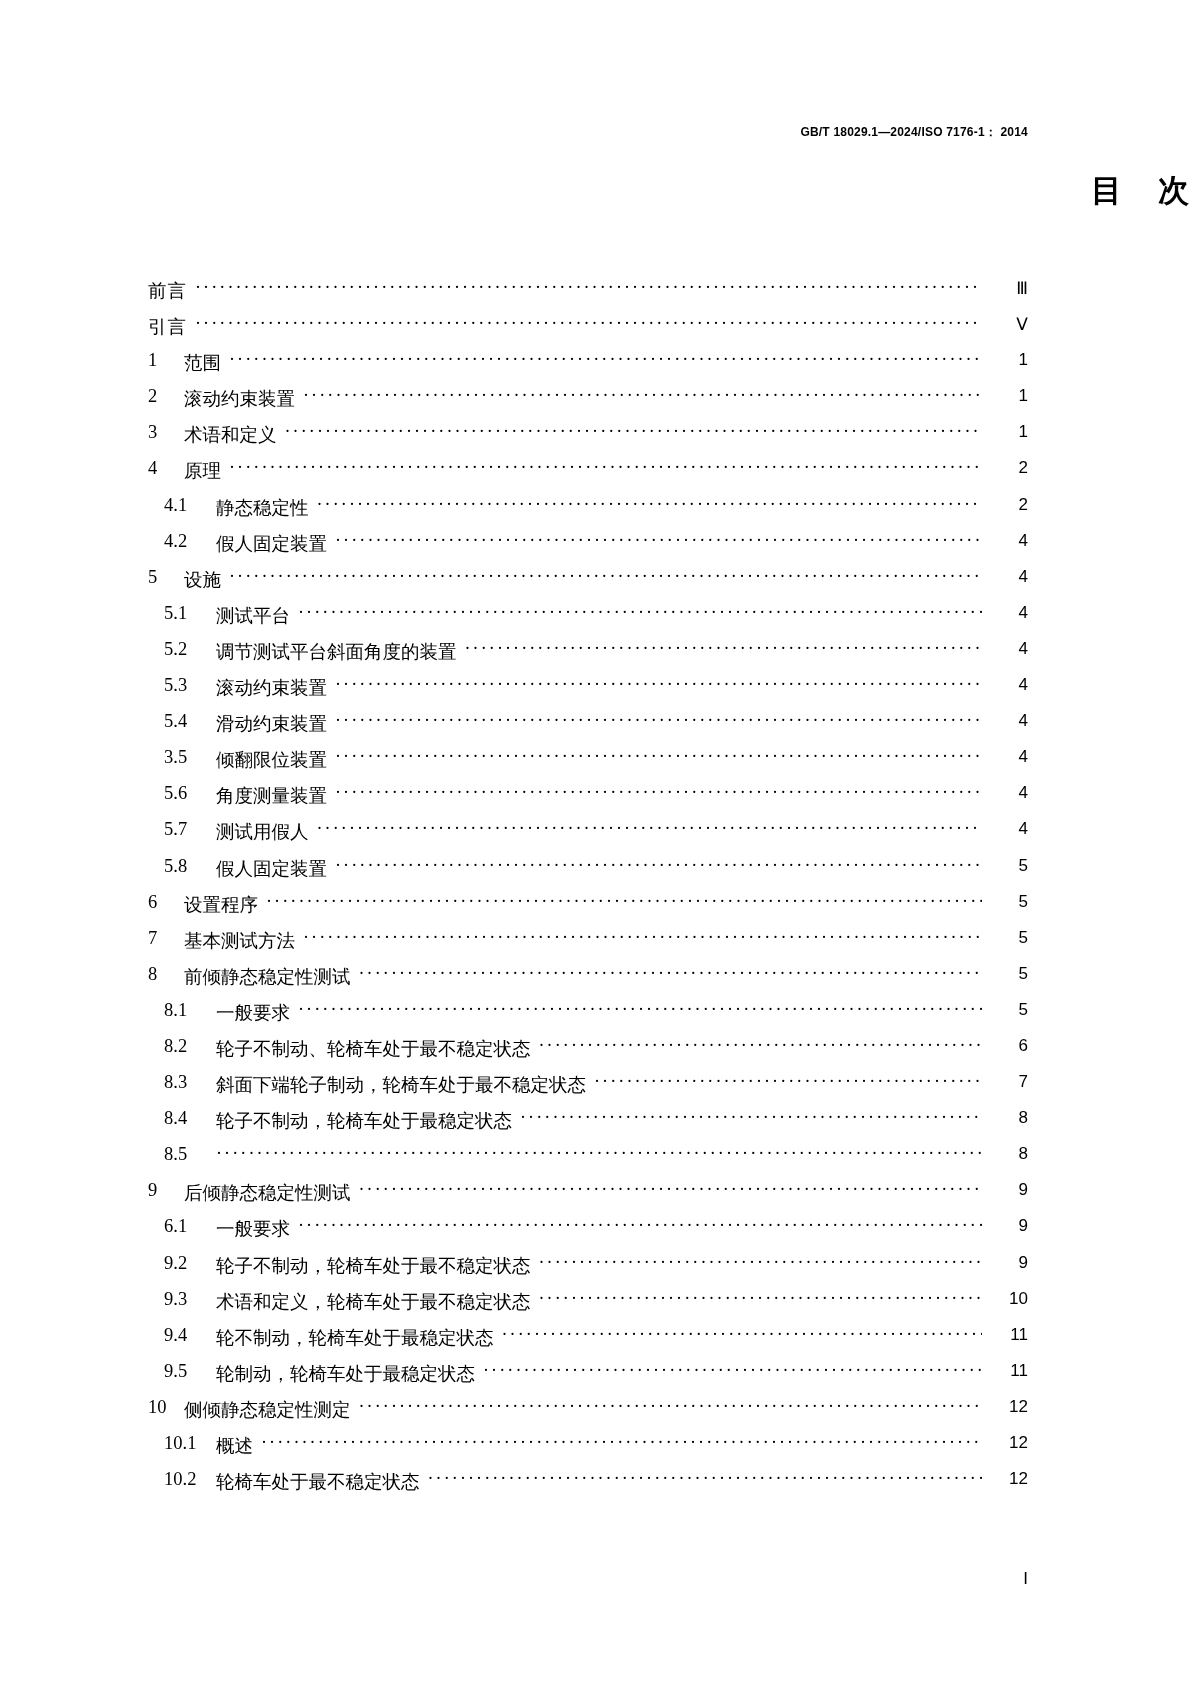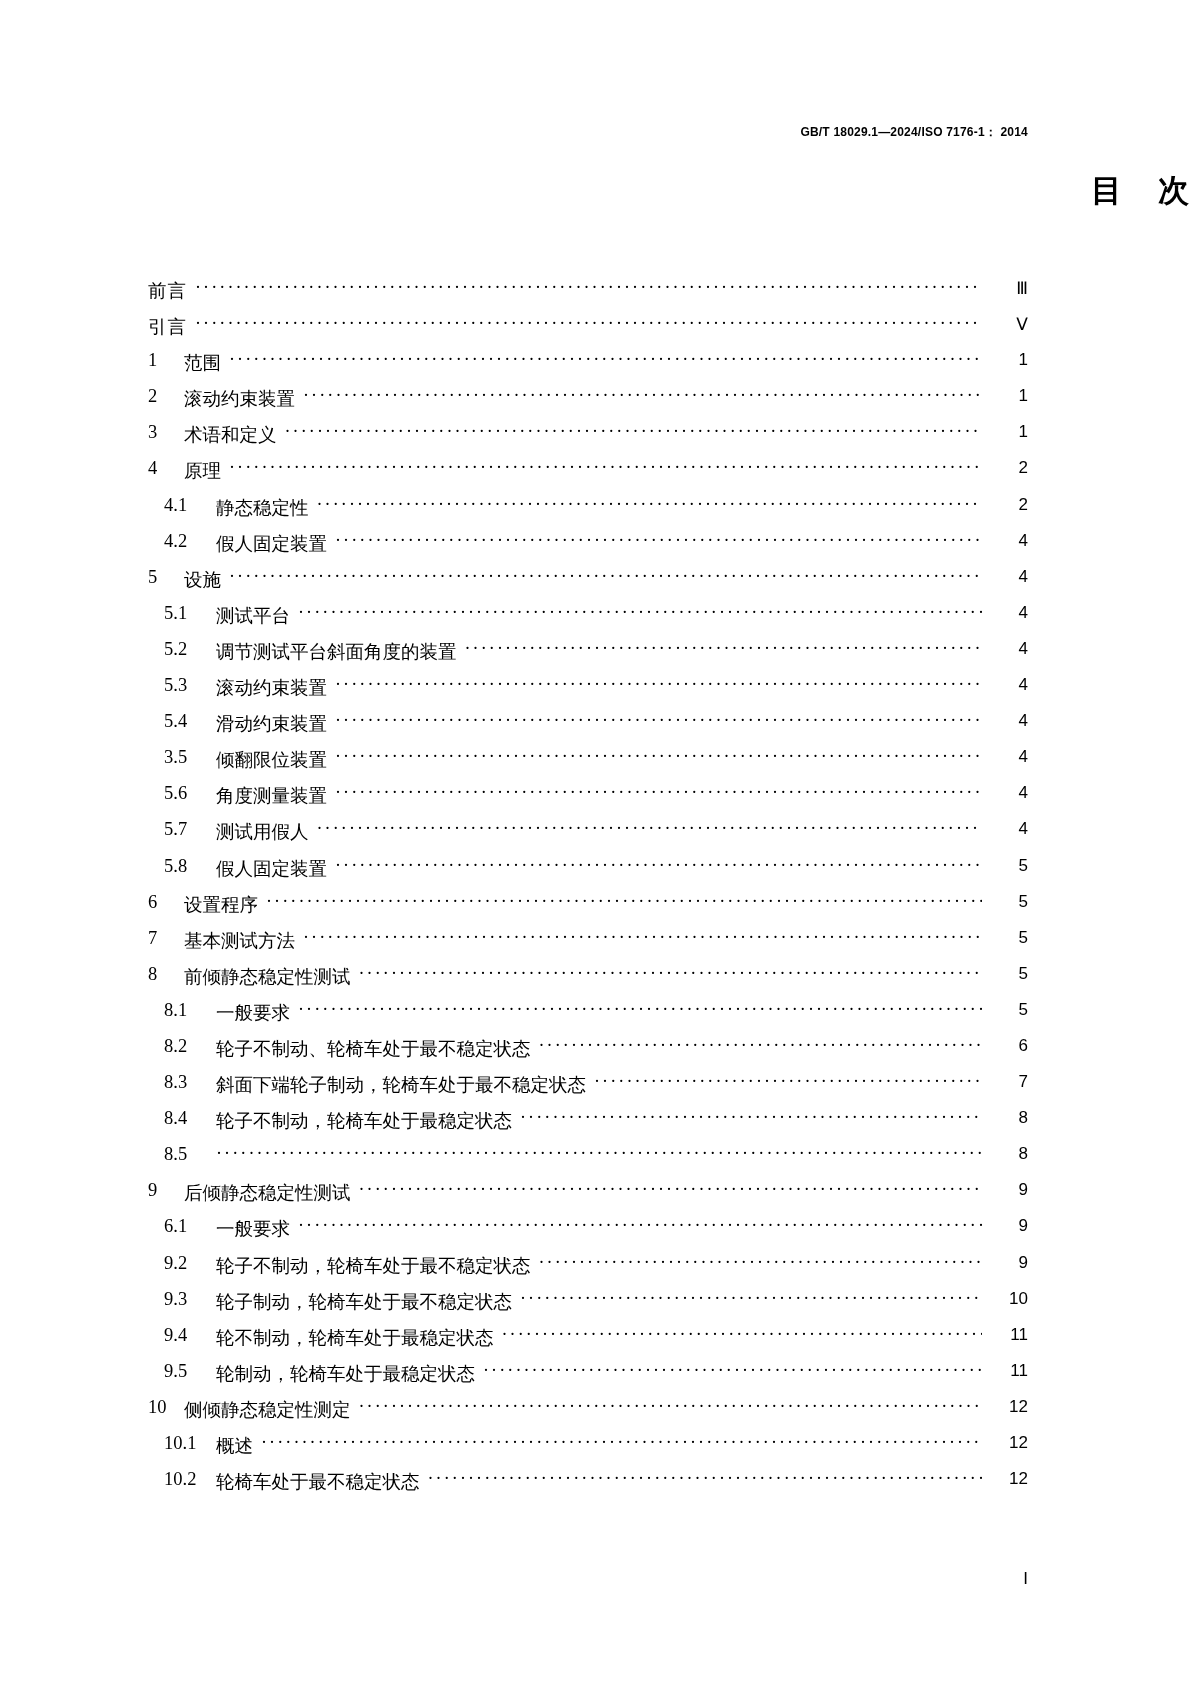--- a/index.html
+++ b/index.html
@@ -274,21 +274,21 @@
         <span class="page-no">9</span>
       </div>
       <div class="toc-row lvl2">
         <span class="num">9.2</span>
         <span class="label">轮子不制动，轮椅车处于最不稳定状态</span>
         <span class="leader">·······················································································································</span>
         <span class="page-no">9</span>
       </div>
       <div class="toc-row lvl2">
         <span class="num">9.3</span>
-        <span class="label">轮子制动，轮椅车处于最不稳定状态</span>
+        <span class="label">术语和定义，轮椅车处于最不稳定状态</span>
         <span class="leader">·······················································································································</span>
         <span class="page-no">10</span>
       </div>
       <div class="toc-row lvl2">
         <span class="num">9.4</span>
         <span class="label">轮不制动，轮椅车处于最稳定状态</span>
         <span class="leader">·······················································································································</span>
         <span class="page-no">11</span>
       </div>
       <div class="toc-row lvl2">

